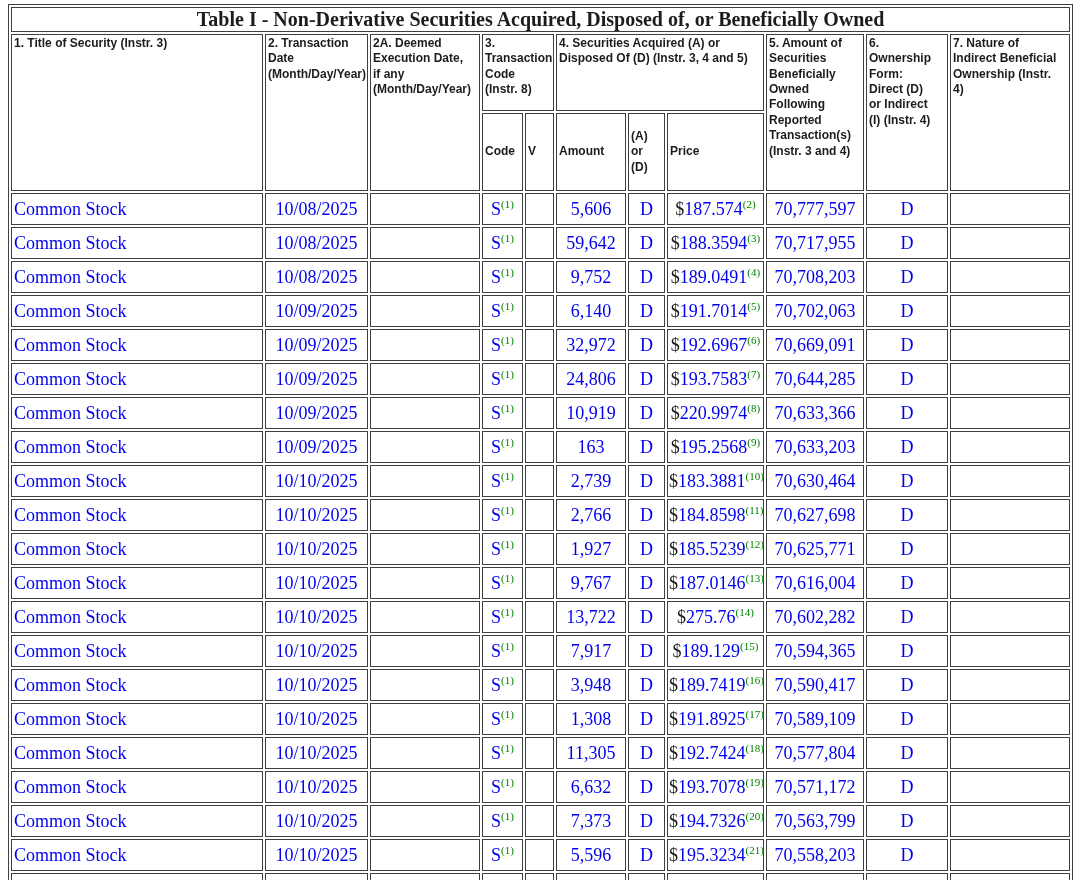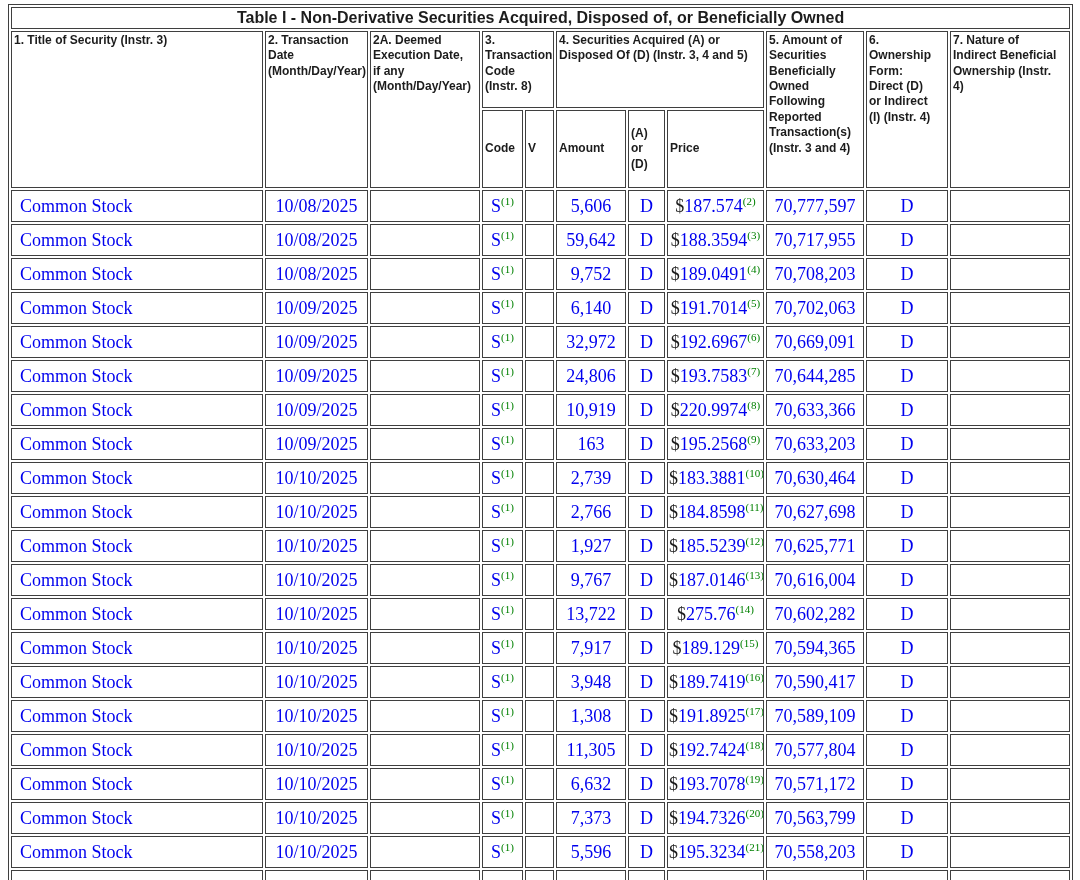--- a/index.html
+++ b/index.html
@@ -29,23 +29,23 @@
     border: 1px solid var(--border);
     background: #ffffff;
   }
   th, td {
     border: 1px solid var(--border);
     background: #ffffff;
     overflow: hidden;
   }
   th.tbl-title {
     height: 20px;
-    font-family: Liberation Sans, sans-serif;
+    font-family: Liberation Serif, serif;
     font-weight: bold;
-    font-size: 16px;
+    font-size: 20px;
     color: var(--header-text);
     text-align: center;
     vertical-align: middle;
     padding: 0 8px;
   }
   .row-a { height: 77px; }
   .row-b { height: 78px; }
   th.h {
     font-family: "Liberation Sans", sans-serif;
     font-weight: bold;
@@ -62,21 +62,21 @@
   }
   tbody td {
     height: 30px;
     font-family: "Liberation Serif", serif;
     font-size: 18px;
     color: var(--data-blue);
     vertical-align: middle;
     padding: 0 1px;
     white-space: nowrap;
   }
-  td.c-left  { text-align: left; padding-left: 8px; }
+  td.c-left  { text-align: left; padding-left: 2px; }
   td.c-center { text-align: center; }
   sup.fn {
     color: var(--fn-green);
     font-size: 11px;
     vertical-align: super;
     line-height: 0;
   }
   .dollar { color: var(--header-text); }
 </style>
 </head>

